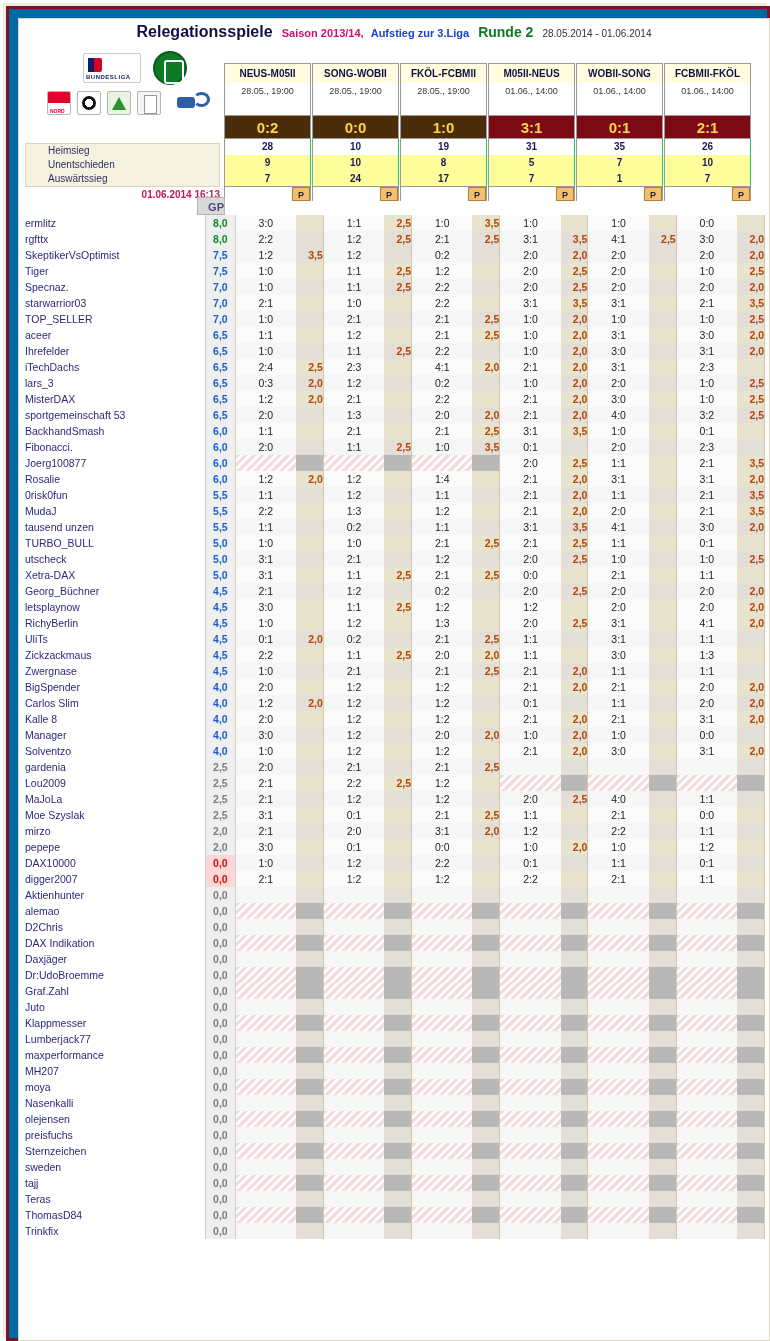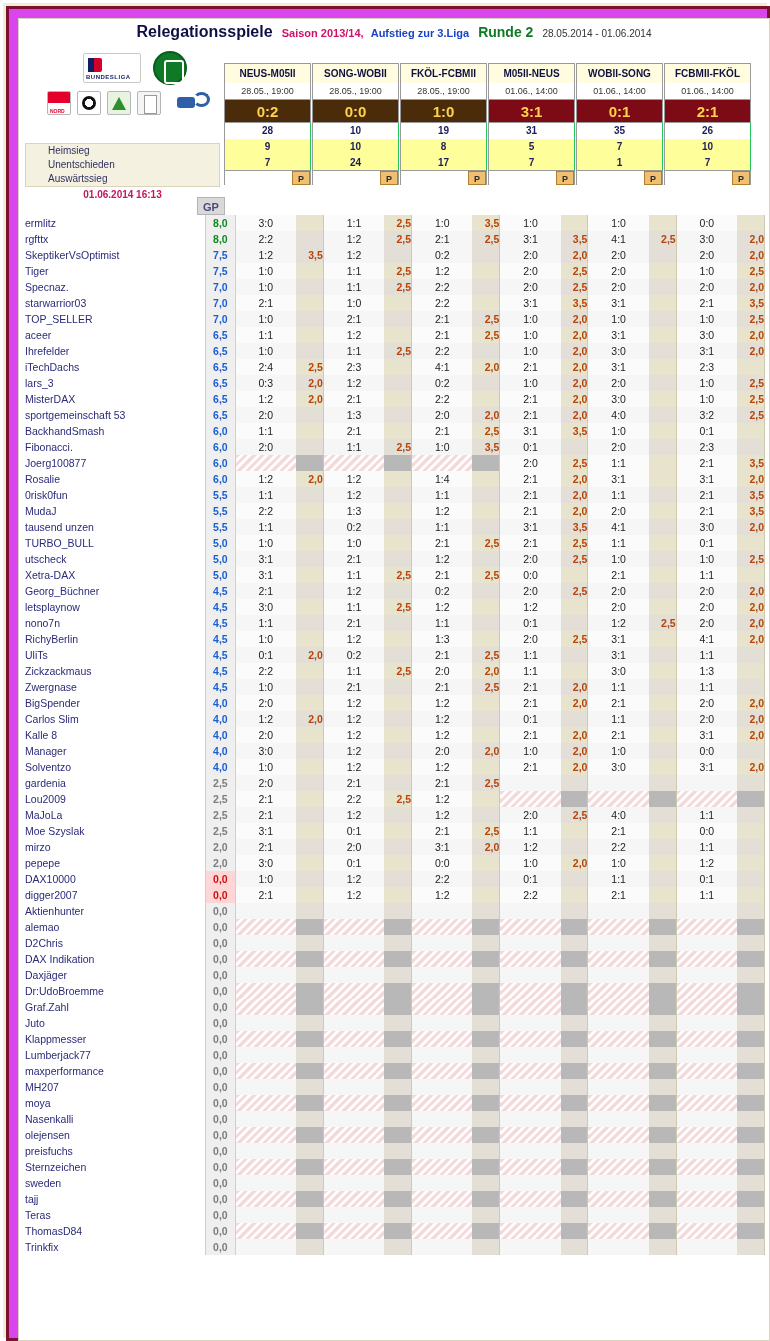--- a/index.html
+++ b/index.html
@@ -14,21 +14,21 @@
   }
   
   #frame {
     position: absolute; left:0; top:0; width:770px; height:1341px;
     background: #f2edd9;
     border: 3px solid #ffffff;
   }
   #frame-inner {
     position:absolute; left:3px; top:3px; width:764px; height:1335px;
     border: 3px solid #7b1330;
-    background: #d946ef;
+    background: #0369a1;
   }
   #page {
     position:absolute; left:9px; top:9px; width:752px; height:1323px;
     background: #ffffff;
     border:1px solid #d8d4c2;
     overflow:hidden;
   }
 
   
   #title-row {
@@ -90,40 +90,40 @@
     position:absolute; left:6px; top:124px; width:195px;
     background:#f4f1e0;
     border:1px solid #d9d4bd;
     font-size:10px;
   }
   #legend div.lg {
     height:14px; line-height:14px; padding-left:22px; color:#303060;
   }
   #stamp {
     position:absolute; left:6px; top:168px; width:195px; height:16px;
-    font-size:10px; font-weight:bold; color:#c2185b; text-align:center; line-height:16px;
+    font-size:10px; font-weight:bold; color:#c2185b; text-align:right; line-height:16px;
   }
 
   
   #matches {
     position:absolute; left:205px; top:44px; height:130px;
     display:flex;
     justify-content:flex-end;
   }
   .match-col {
     width:87px; margin-right:1px; position:relative;
   }
   .mc-name {
     height:20px; line-height:20px; text-align:center;
     font-size:10px; font-weight:bold; color:#111140;
     border:1px solid #9a9a9a; border-bottom:none;
     background:#fffce0;
   }
   .mc-date {
-    height:16px; line-height:16px; text-align:center;
+    height:32px; line-height:16px; text-align:center;
     font-size:9px; color:#333;
     border-left:1px solid #9a9a9a; border-right:1px solid #9a9a9a;
     background:#ffffff;
   }
   .mc-score {
     height:24px; line-height:24px; text-align:center;
     font-size:15px; font-weight:bold; color:#ffd24a;
     border:1px solid #9a9a9a;
     background:#4a2c0a;
   }
@@ -139,21 +139,21 @@
     height:14px; position:relative;
     border-left:1px solid #9a9a9a; border-right:1px solid #9a9a9a;
   }
   .mc-p span {
     position:absolute; right:0; top:0; width:18px; height:14px;
     line-height:14px; text-align:center; font-size:9px; font-weight:bold;
     background:#f0c070; border:1px solid #b08030; color:#2b2b2b;
   }
   #gp-head {
     position:absolute; left:178px; top:178px; width:28px; height:18px;
-    text-align:center; font-size:11px; font-weight:bold; color:#4a4a7a;
+    text-align:right; font-size:11px; font-weight:bold; color:#4a4a7a;
     background:#d9d9d9; border:1px solid #b5b5b5;
     line-height:18px;
   }
   #table-wrap {
     position:absolute; left:6px; top:196px; width:740px; height:1120px;
   }
   table.grid { border-collapse:collapse; width:740px; table-layout:fixed; }
   table.grid td { padding:0; height:16px; font-size:10.5px; }
   td.name { width:172px; padding-left:22px; color:#2a2a7a; white-space:nowrap; overflow:hidden; }
   td.gp {
@@ -686,36 +686,20 @@
                 <td class="pt val">2,5</td>
                 <td class="res">1:2</td>
                 <td class="pt val"></td>
                 <td class="res">1:2</td>
                 <td class="pt val"></td>
                 <td class="res">2:0</td>
                 <td class="pt val"></td>
                 <td class="res">2:0</td>
                 <td class="pt val">2,0</td>
               </tr>
-              <tr class="alt">
-                <td class="name">nono7n</td>
-                <td class="gp gp-blue">4,5</td>
-                <td class="res">1:1</td>
-                <td class="pt val"></td>
-                <td class="res">2:1</td>
-                <td class="pt val"></td>
-                <td class="res">1:1</td>
-                <td class="pt val"></td>
-                <td class="res">0:1</td>
-                <td class="pt val"></td>
-                <td class="res">1:2</td>
-                <td class="pt val">2,5</td>
-                <td class="res">2:0</td>
-                <td class="pt val">2,0</td>
-              </tr>
               <tr>
                 <td class="name">RichyBerlin</td>
                 <td class="gp gp-blue">4,5</td>
                 <td class="res">1:0</td>
                 <td class="pt val"></td>
                 <td class="res">1:2</td>
                 <td class="pt val"></td>
                 <td class="res">1:3</td>
                 <td class="pt val"></td>
                 <td class="res">2:0</td>

